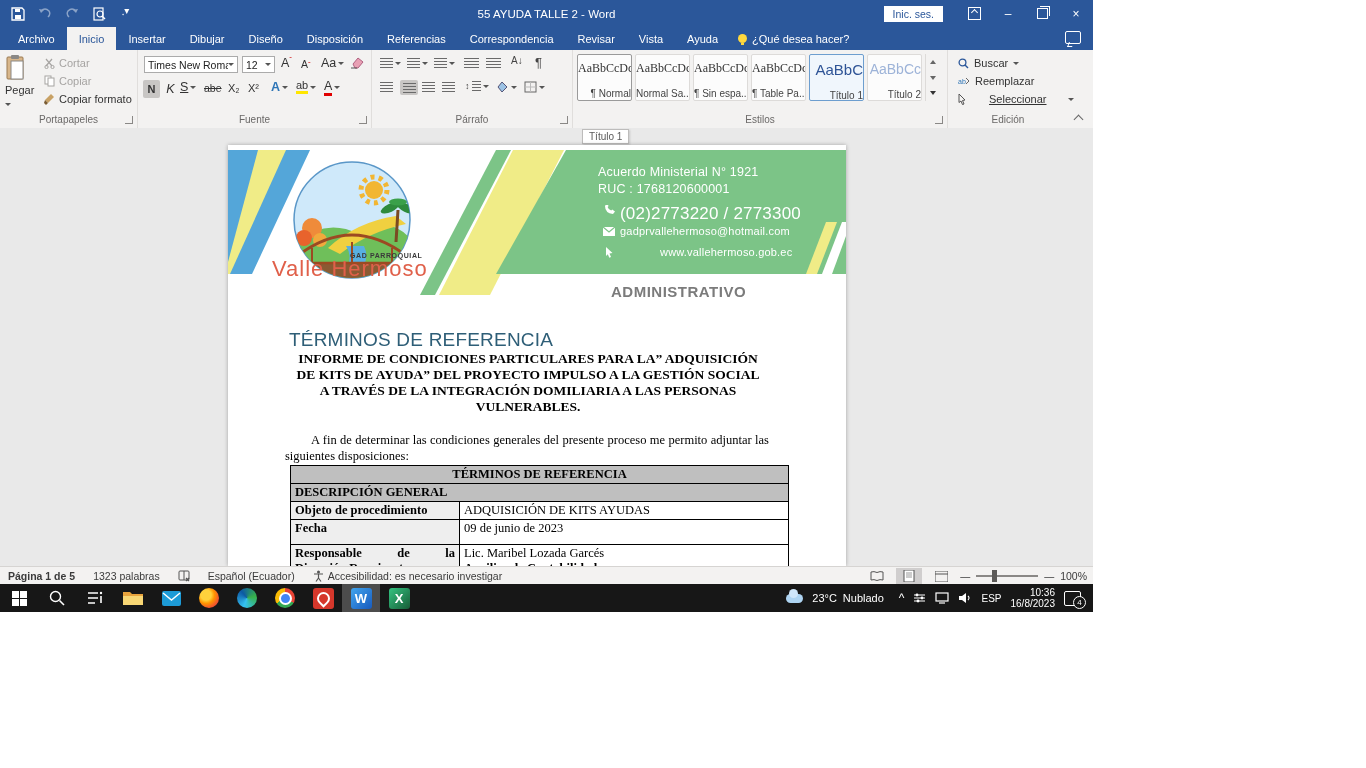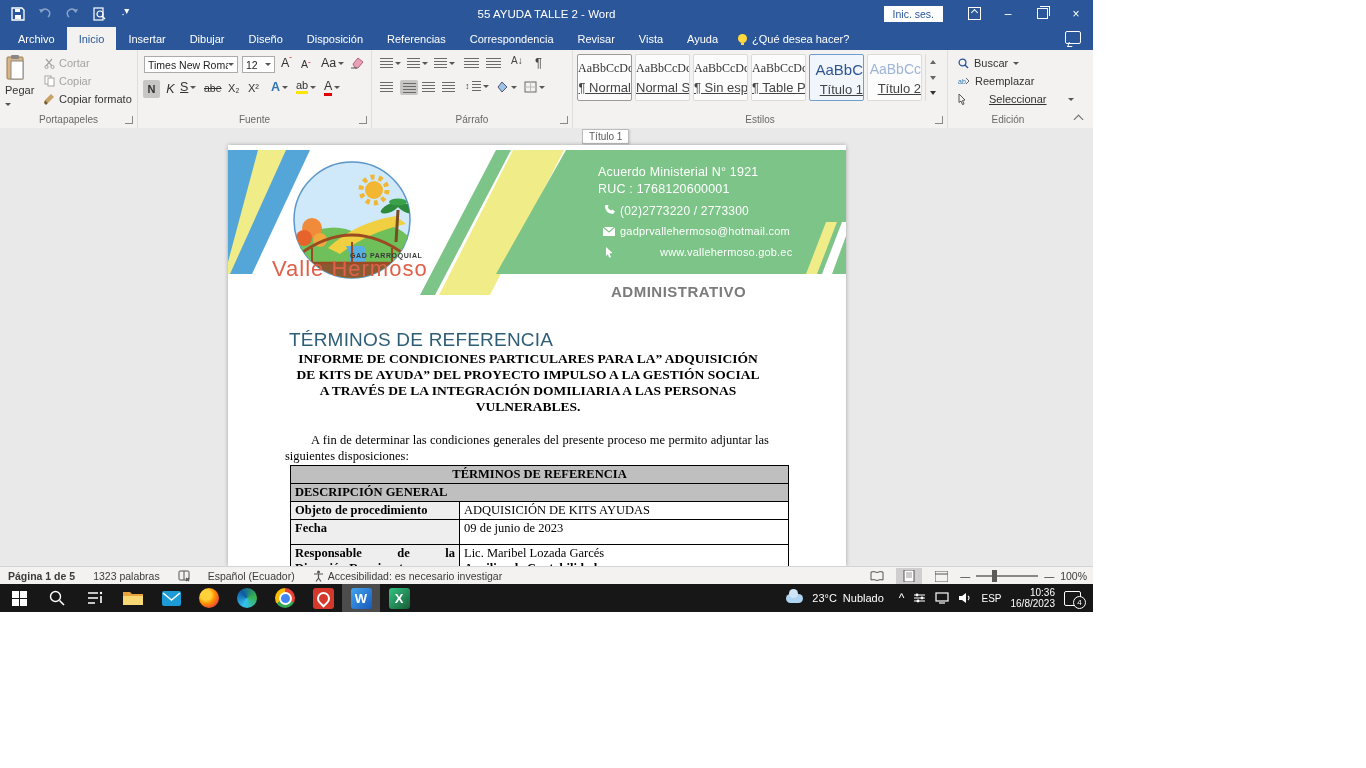--- a/index.html
+++ b/index.html
@@ -40,21 +40,21 @@
   .caret-d{width:0;height:0;border-left:3px solid transparent;border-right:3px solid transparent;border-top:3.5px solid #555;display:inline-block;}
   .rbtn{display:inline-flex;align-items:center;justify-content:center;}
   .combo{background:#fff;border:1px solid #ababab;height:17px;display:flex;align-items:center;font-size:10.5px;padding:0 3px;box-sizing:border-box;color:#222;}
   .combo .caret-d{margin-left:auto;}
   .letter{font-size:12.5px;color:#333;}
   .bar-under{border-bottom:3px solid;line-height:1;}
   .lines-ic{width:13px;height:10px;background:repeating-linear-gradient(#6a6a6a 0 1.3px,transparent 1.3px 3.1px);}
   .pressed{background:#c8c6c4;border-radius:2px;}
   .style-item{width:55px;height:47px;background:#fcfcfc;border:1px solid #dddbd9;border-radius:2px;overflow:hidden;text-align:right;flex:none;box-sizing:border-box;padding-top:6px;}
   .style-item .prev{font-size:12px;white-space:nowrap;font-family:"Liberation Serif",serif;}
-  .style-item .slab{font-size:13px;color:#444;margin-top:4px;white-space:nowrap;text-decoration:underline;}
+  .style-item .slab{font-size:10px;color:#444;margin-top:12px;white-space:nowrap;}
   .sgal-arrows{width:14px;display:flex;flex-direction:column;border-left:1px solid #dddbd9;}
   .sgal-arrows div{flex:1;display:flex;align-items:center;justify-content:center;}
   .tri-u{width:0;height:0;border-left:3px solid transparent;border-right:3px solid transparent;border-bottom:4px solid #666;}
   .tri-d{width:0;height:0;border-left:3px solid transparent;border-right:3px solid transparent;border-top:4px solid #666;}
   .collapse-chev{position:absolute;right:10px;bottom:6px;width:8px;height:8px;}
   .collapse-chev:before{content:"";position:absolute;left:0;top:2px;width:6px;height:6px;border-left:1.4px solid #666;border-top:1.4px solid #666;transform:rotate(45deg);}
 
   
   .docarea{position:absolute;left:0;top:128px;width:1093px;height:438px;background:#e9e9e9;overflow:hidden;}
   .tooltip{position:absolute;left:582px;top:1px;background:#fff;border:1px solid #bdbcbb;color:#5a5a5a;font-size:10px;padding:1px 6px;box-shadow:1px 1px 2px rgba(0,0,0,.15);}
@@ -425,21 +425,21 @@
             <path d="M56 113 L192 113" stroke="#9c4a22" stroke-width="2.5"></path>
             <path d="M84 113 L84 98 M124 113 L124 92 M164 113 L164 98" stroke="#9c4a22" stroke-width="2"></path>
           </g>
         </svg>
 
         <div class="banner-text" style="left:370px;top:20px;font-size:12.5px;">Acuerdo Ministerial N° 1921</div>
         <div class="banner-text" style="left:370px;top:37px;font-size:12.5px;">RUC : 1768120600001</div>
         <svg class="abs" style="left:376px;top:60px;" width="11" height="11" viewBox="0 0 11 11">
             <path d="M1 1 q0 7 8 8 l2 -2.6 -2.8 -1.8 -1 1 q-2.8 -1 -3.6 -3.6 l1 -1 -1.8 -2.8 z" fill="#fff"></path>
           </svg>
-        <div class="banner-text" style="left:392px;top:59px;font-size:12px;">(02)2773220 / 2773300</div>
+        <div class="banner-text" style="left:392px;top:59px;font-size:17px;">(02)2773220 / 2773300</div>
         <svg class="abs" style="left:375px;top:82px;" width="12" height="9" viewBox="0 0 12 9">
             <rect x="0" y="0" width="12" height="9" fill="#fff"></rect>
             <path d="M0 0 L6 5 L12 0" fill="none" stroke="#7cc487" stroke-width="1.2"></path>
           </svg>
         <div class="banner-text" style="left:392px;top:80px;font-size:11px;">gadprvallehermoso@hotmail.com</div>
         <svg class="abs" style="left:377px;top:102px;" width="9" height="11" viewBox="0 0 9 11">
             <path d="M1 0 L7.5 6 L4.5 6.5 L6 10 L4.3 10.7 L2.8 7.2 L1 9 Z" fill="#fff"></path>
           </svg>
         <div class="banner-text" style="left:392px;top:101px;font-size:11px;margin-left:40px;">www.vallehermoso.gob.ec</div>
 

